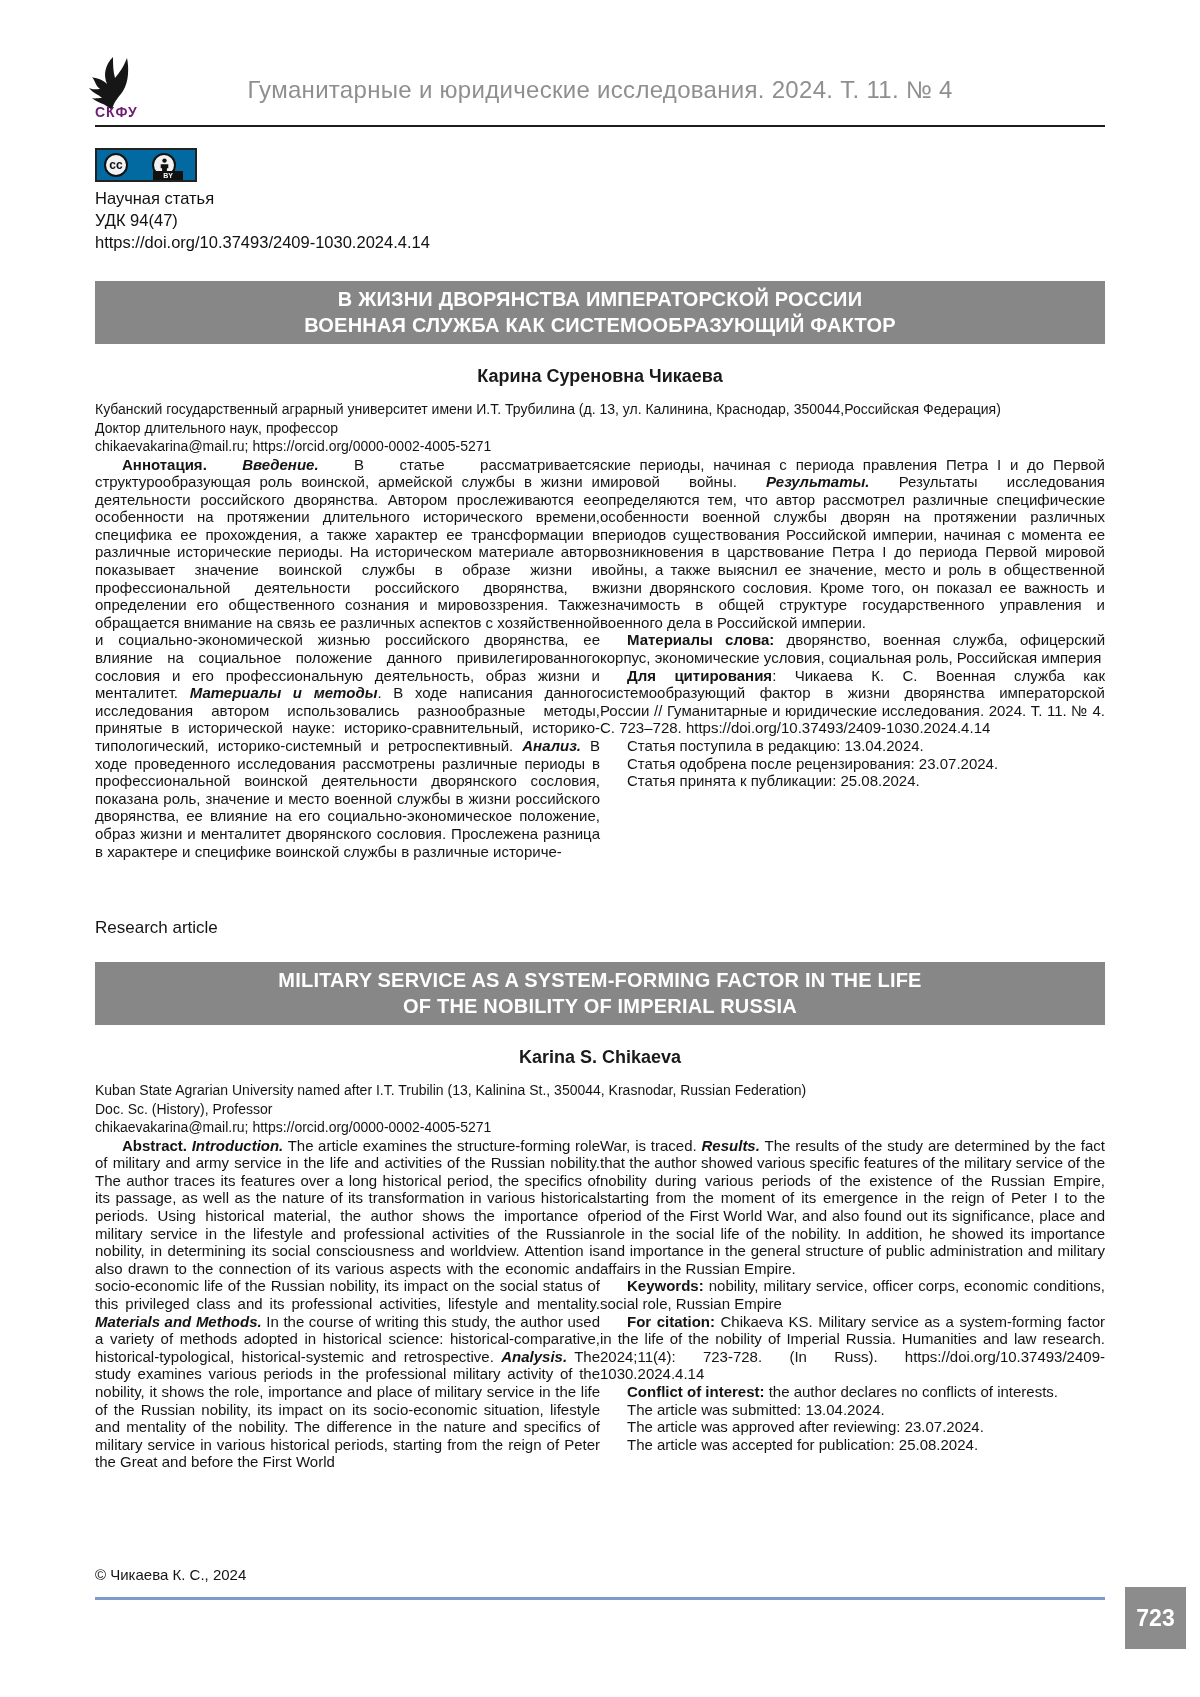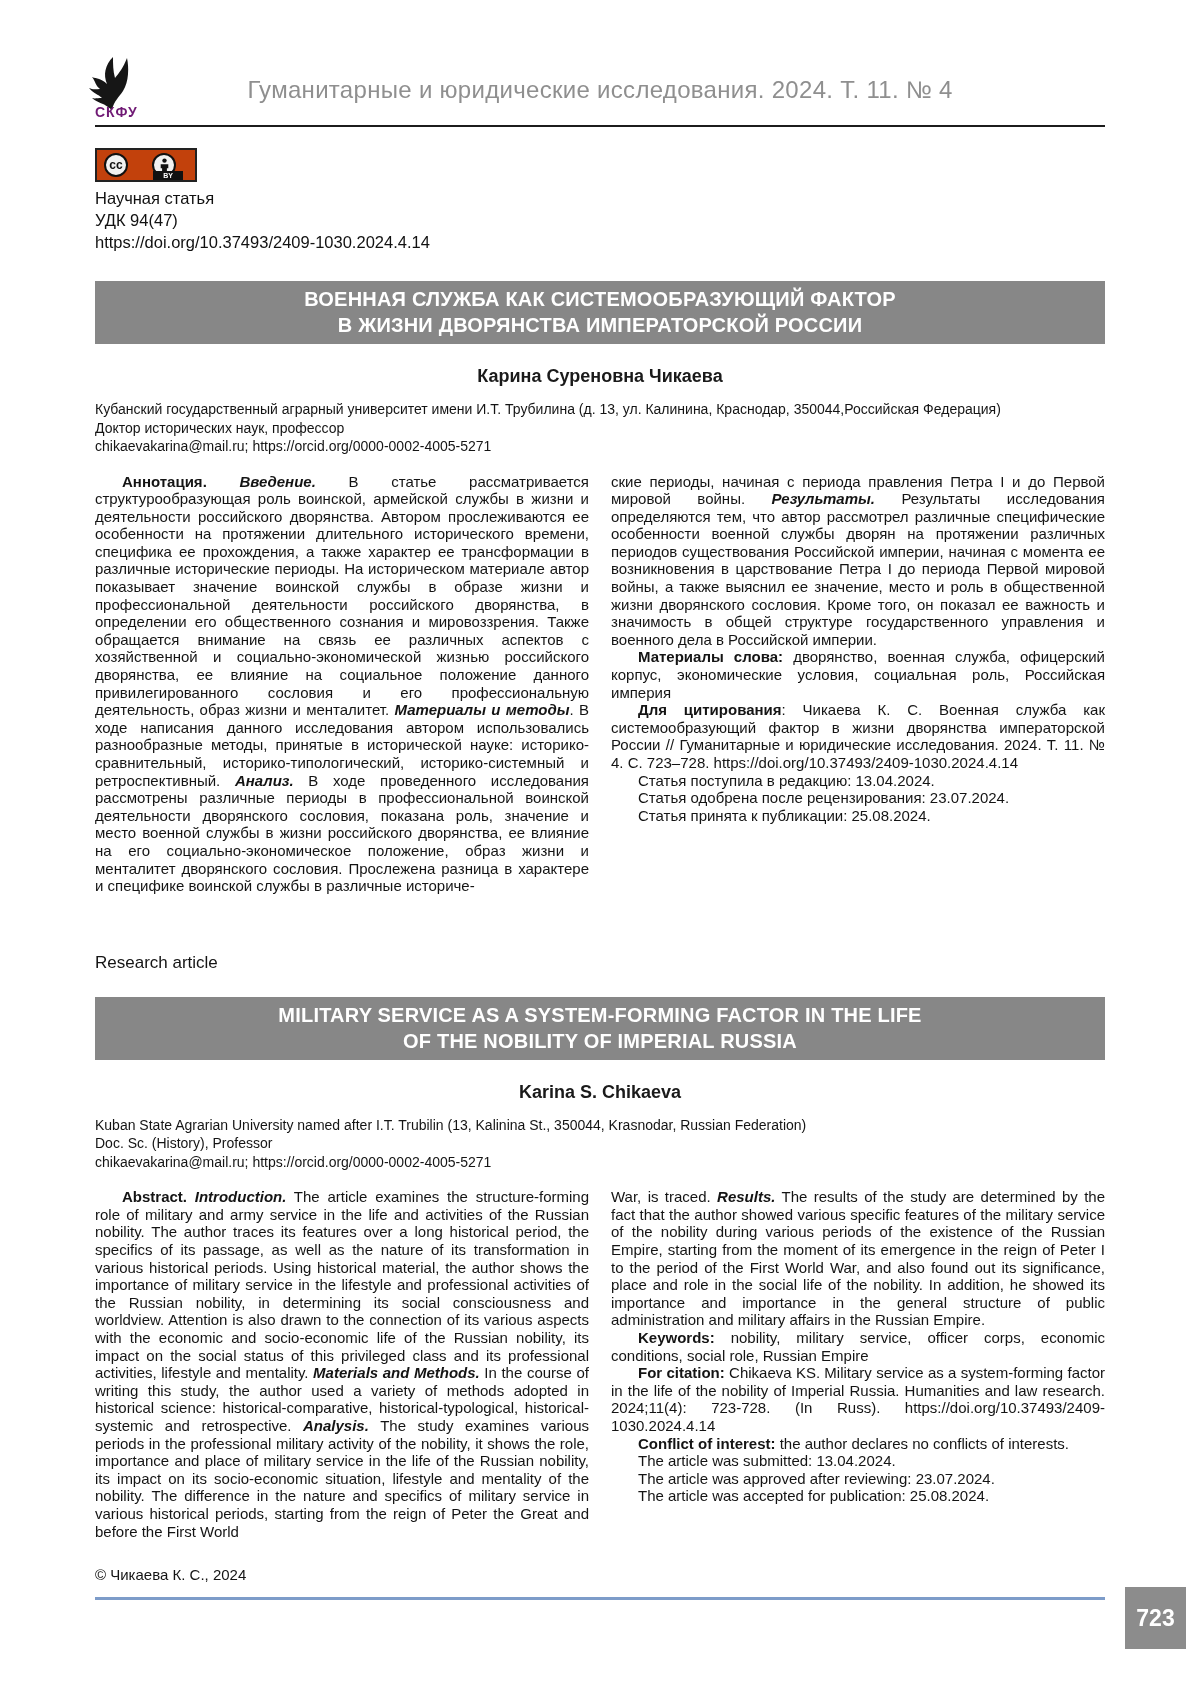--- a/index.html
+++ b/index.html
@@ -13,42 +13,42 @@
 
   
   .header { position:relative; height:127px; border-bottom:2px solid #1c1c1c; }
   .logo { position:absolute; left:-10px; top:56px; width:110px; height:70px; }
   .logo svg { display:block; }
   .logo-text { position:absolute; left:10px; top:48px; font-size:14px; font-weight:bold; letter-spacing:1px; color:#701a75; }
   .journal-line { text-align:center; padding-top:76px; font-size:24px; color:#8f8f8f; letter-spacing:0.3px; }
 
   
   .cc-badge { position:relative; margin-top:21px; width:102px; height:34px;
-    background:#c2410c; border:2px solid #222; display:flex; align-items:center; }
+    background:#0369a1; border:2px solid #222; display:flex; align-items:center; }
   .cc-circle { display:flex; align-items:center; justify-content:center; margin-left:7px;
     width:24px; height:24px; border-radius:50%; border:2.5px solid #111; background:#f2f2f2;
     font-size:12px; font-weight:bold; color:#111; line-height:1; }
   .by-circle { display:flex; align-items:center; justify-content:center; margin-left:24px;
     width:24px; height:24px; border-radius:50%; border:2.5px solid #111; background:#f2f2f2; }
   .by-strip { position:absolute; bottom:0; right:12px; width:30px; height:9px;
     background:#111; color:#fff; font-size:7px; font-weight:bold; text-align:center; line-height:9px; }
 
   
   .meta { margin-top:5px; font-size:16.5px; line-height:22px; color:#111; }
 
   
   .title-bar { margin-top:28px; background:#878787; color:#ffffff; text-align:center;
     font-weight:bold; font-size:20px; line-height:26px; padding:5px 10px 6px; letter-spacing:0.2px; }
 
   .author-name { margin-top:22px; text-align:center; font-weight:bold; font-size:18px; }
 
   .affiliation { margin-top:13px; font-size:14px; line-height:18.5px; color:#141414; }
 
   
-  .abstract { margin-top:17px; display:flex; gap:22px; }
+  .abstract { display:flex; }
   .abstract .col { flex:1 1 0; text-align:justify; font-size:15px; line-height:17.6px; color:#141414; }
   .abstract p { text-indent:27px; }
   .abstract p.cont { text-indent:0; }
 
   .research-article-label { margin-top:58px; font-size:17px; color:#141414; }
 
   
   .copyright { position:absolute; left:95px; top:1566px; font-size:15px; color:#141414; }
   .footer-rule { position:absolute; left:95px; right:95px; top:1597px; height:3px; background:#7d9cc9; }
   .page-badge { position:absolute; right:14px; top:1587px; width:61px; height:62px;
@@ -84,29 +84,29 @@
       <span class="by-strip">BY</span>
     </div>
 
     <div class="meta">
       <div>Научная статья</div>
       <div>УДК 94(47)</div>
       <div>https://doi.org/10.37493/2409-1030.2024.4.14</div>
     </div>
 
     <div class="title-bar">
+      <div>В ЖИЗНИ ДВОРЯНСТВА ИМПЕРАТОРСКОЙ РОССИИ</div>
       <div>ВОЕННАЯ СЛУЖБА КАК СИСТЕМООБРАЗУЮЩИЙ ФАКТОР</div>
-      <div>В ЖИЗНИ ДВОРЯНСТВА ИМПЕРАТОРСКОЙ РОССИИ</div>
     </div>
 
     <div class="author-name">Карина Суреновна Чикаева</div>
 
     <div class="affiliation">
       <div>Кубанский государственный аграрный университет имени И.Т. Трубилина (д. 13, ул. Калинина, Краснодар, 350044,Российская Федерация)</div>
-      <div>Доктор исторических наук, профессор</div>
+      <div>Доктор длительного наук, профессор</div>
       <div>chikaevakarina@mail.ru; https://orcid.org/0000-0002-4005-5271</div>
     </div>
 
     <div class="abstract">
       <div class="col">
         <p><span style="font-weight: bold;">Аннотация. </span><span style="font-weight: bold; font-style: italic;">Введение.</span><span> В статье рассматривается структурообразующая роль воинской, армейской службы в жизни и деятельности российского дворянства. Автором прослеживаются ее особенности на протяжении длительного исторического времени, специфика ее прохождения, а также характер ее трансформации в различные исторические периоды. На историческом материале автор показывает значение воинской службы в образе жизни и профессиональной деятельности российского дворянства, в определении его общественного сознания и мировоззрения. Также обращается внимание на связь ее различных аспектов с хозяйственной и социально-экономической жизнью российского дворянства, ее влияние на социальное положение данного привилегированного сословия и его профессиональную деятельность, образ жизни и менталитет. </span><span style="font-weight: bold; font-style: italic;">Материалы и методы</span><span>. В ходе написания данного исследования автором использовались разнообразные методы, принятые в исторической науке: историко-сравнительный, историко-типологический, историко-системный и ретроспективный. </span><span style="font-weight: bold; font-style: italic;">Анализ.</span><span> В ходе проведенного исследования рассмотрены различные периоды в профессиональной воинской деятельности дворянского сословия, показана роль, значение и место военной службы в жизни российского дворянства, ее влияние на его социально-экономическое положение, образ жизни и менталитет дворянского сословия. Прослежена разница в характере и специфике воинской службы в различные историче-</span></p>
       </div>
       <div class="col">
         <p class="cont"><span>ские периоды, начиная с периода правления Петра I и до Первой мировой войны. </span><span style="font-weight: bold; font-style: italic;">Результаты.</span><span> Результаты исследования определяются тем, что автор рассмотрел различные специфические особенности военной службы дворян на протяжении различных периодов существования Российской империи, начиная с момента ее возникновения в царствование Петра I до периода Первой мировой войны, а также выяснил ее значение, место и роль в общественной жизни дворянского сословия. Кроме того, он показал ее важность и значимость в общей структуре государственного управления и военного дела в Российской империи.</span></p>
         <p><span style="font-weight: bold;">Материалы слова:</span><span> дворянство, военная служба, офицерский корпус, экономические условия, социальная роль, Российская империя</span></p>

